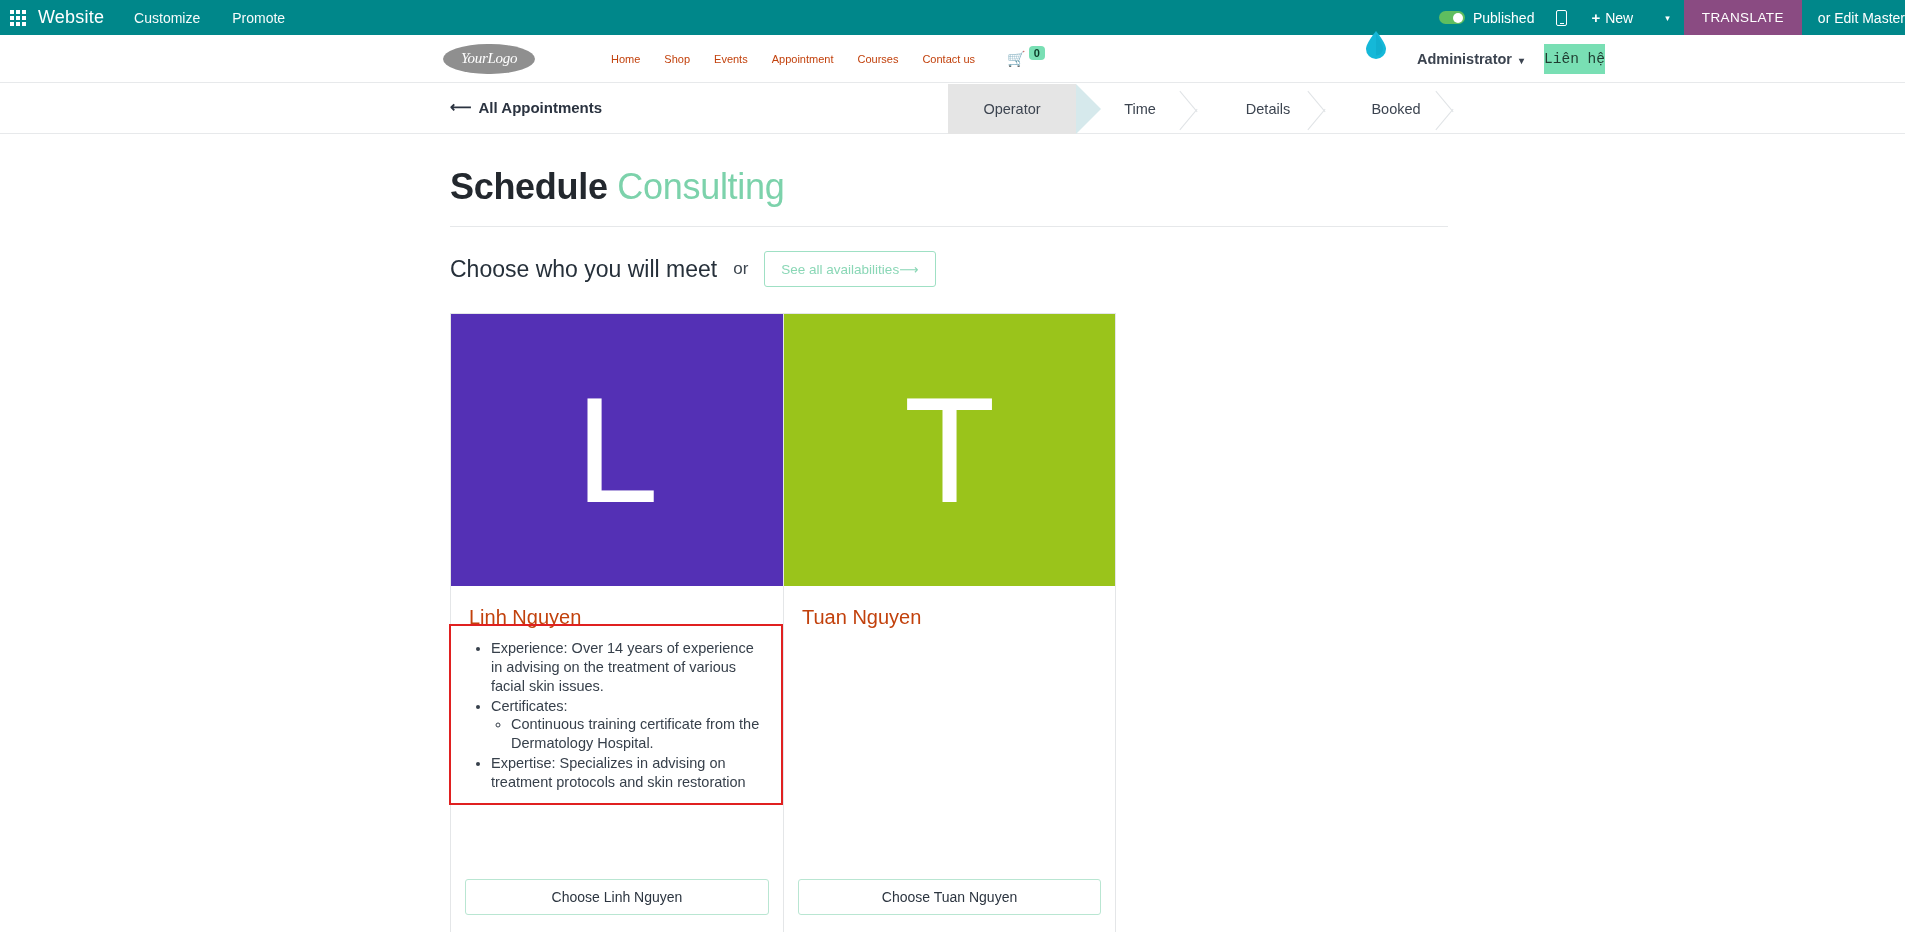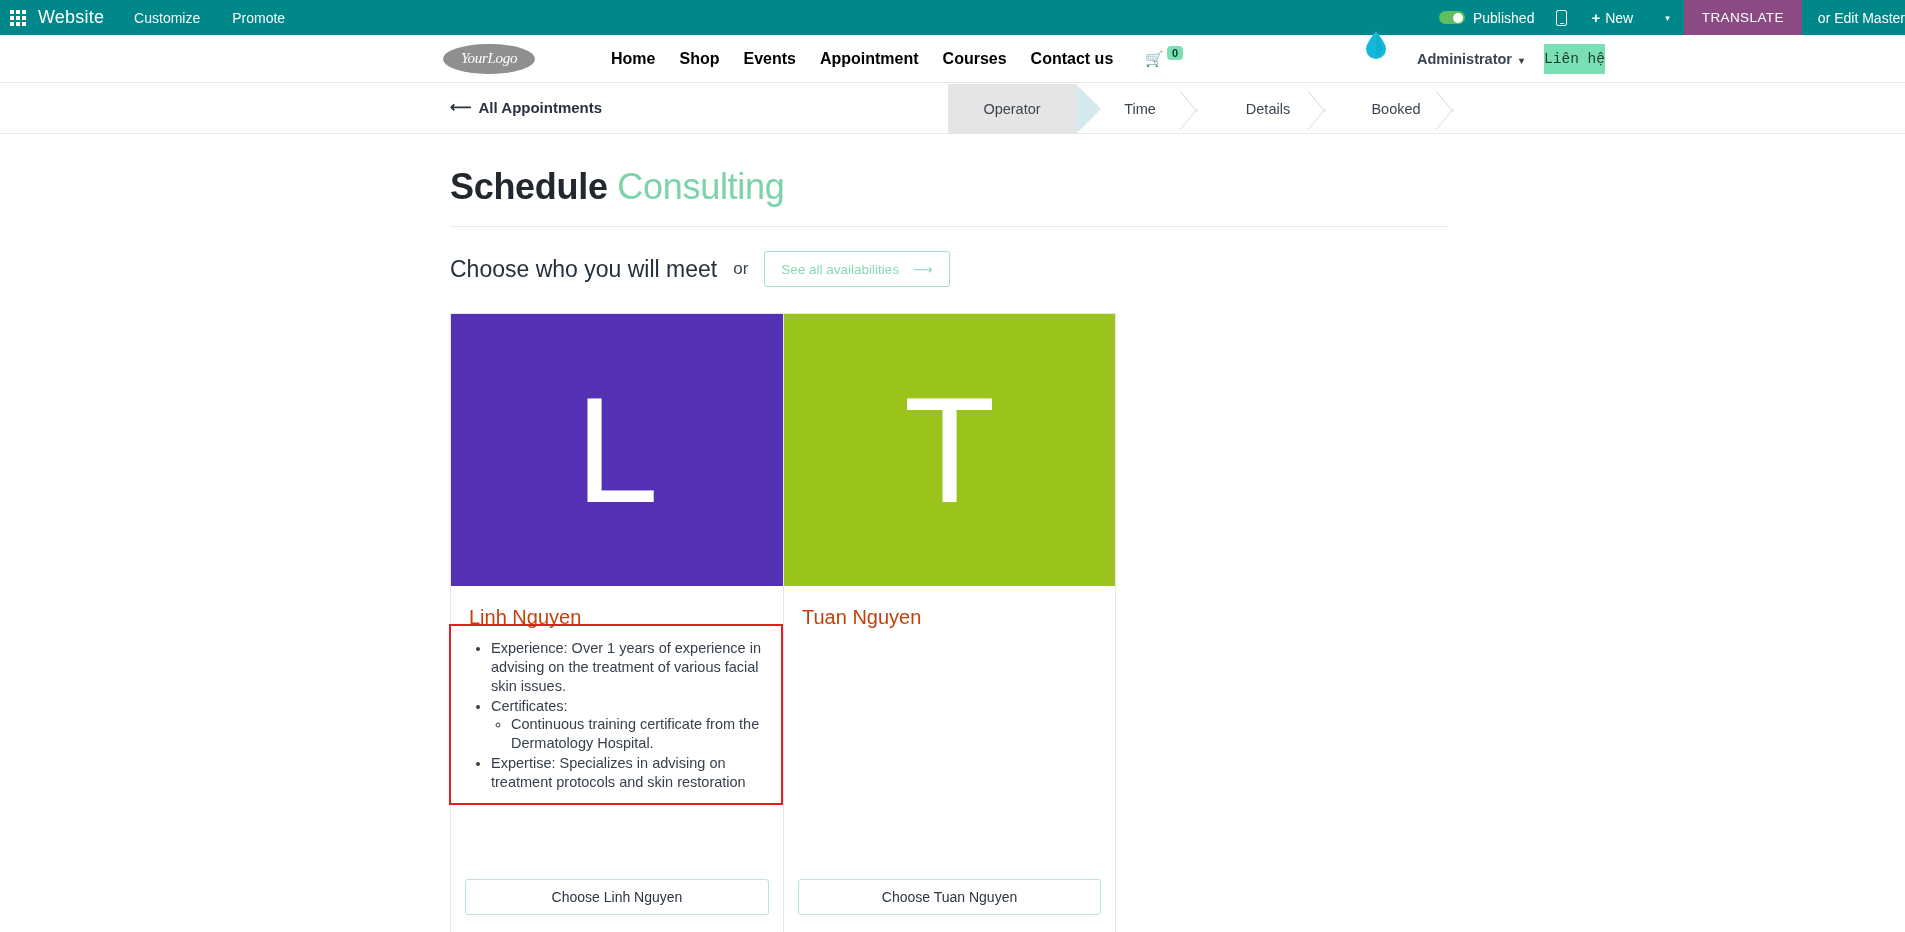--- a/index.html
+++ b/index.html
@@ -78,22 +78,22 @@
     width: 92px; height: 30px;
     background: #8f8f8f;
     border-radius: 50% / 52%;
     display: flex; align-items: center; justify-content: center;
     color: #ffffff; font-size: 15px; font-style: italic;
     font-family: "Liberation Serif", serif;
     letter-spacing: -.3px;
   }
   .nav-links { display: flex; align-items: center; margin-left: 32px; }
   .nav-links a {
-    color: #000000; font-size: 16px; text-decoration: none;
-    margin-right: 24px; cursor: pointer; font-weight: bold;
+    color: #c2410c; font-size: 11px; text-decoration: none;
+    margin-right: 24px; cursor: pointer;
   }
   .cart-wrap { display:flex; align-items:center; margin-left: 8px; cursor:pointer; }
   .cart-icon { font-size: 15px; color:#4b5563; }
   .cart-badge {
     background:#79dfb4; color:#0b3a28; font-size:11px; font-weight:bold;
     border-radius:4px; padding:1px 5px; margin-left:3px; position:relative; top:-6px;
   }
   .hdr-right { margin-left: auto; display: flex; align-items: center; margin-right: 300px; }
   .admin-menu { font-size: 14.5px; color: #3c4450; font-weight: bold; cursor: pointer; margin-right: 20px; }
   .admin-menu .car { font-size: 10px; margin-left: 3px; }
@@ -158,21 +158,21 @@
   }
   .choose-row {
     margin-left: 450px; margin-top: 24px;
     display: flex; align-items: center; gap: 16px;
   }
   .choose-label { font-size: 23px; color: #26303a; }
   .choose-or { font-size: 17px; color: #3d4650; }
   .avail-btn {
     border: 1px solid #9fe0c4; background: #ffffff; color: #8ad7b6;
     font-size: 13.5px; padding: 9px 16px; border-radius: 3px;
-    display: flex; align-items: center; gap: 14px; cursor: pointer;
+    display: flex; align-items: center; cursor: pointer;
     font-family: "Liberation Sans", sans-serif;
   }
 
   
   .cards {
     margin-left: 450px; margin-top: 26px;
     width: 666px; display: flex;
     border: 1px solid #e4e6e8; background: #fff;
   }
   .card { width: 333px; position: relative; }
@@ -309,21 +309,21 @@
     </button>
   </div>
 
   <div class="cards">
 
     <div class="card">
       <div class="avatar" id="av0" style="background: rgb(84, 48, 181);">L</div>
       <div class="card-name">Linh Nguyen</div>
       <div class="card-body">
         <ul>
-          <li>Experience: Over 1 years of experience in advising on the treatment of various facial skin issues.</li>
+          <li>Experience: Over 14 years of experience in advising on the treatment of various facial skin issues.</li>
           <li>
             <span>Certificates:</span>
             <ul>
               <li>Continuous training certificate from the Dermatology Hospital.</li>
             </ul>
           </li>
           <li>Expertise: Specializes in advising on treatment protocols and skin restoration</li>
         </ul>
       </div>
       <div class="card-foot">

